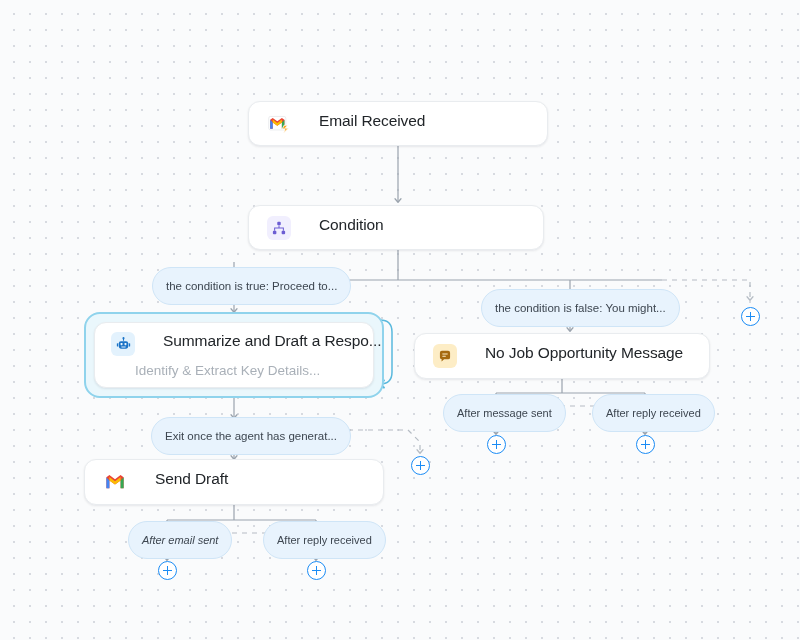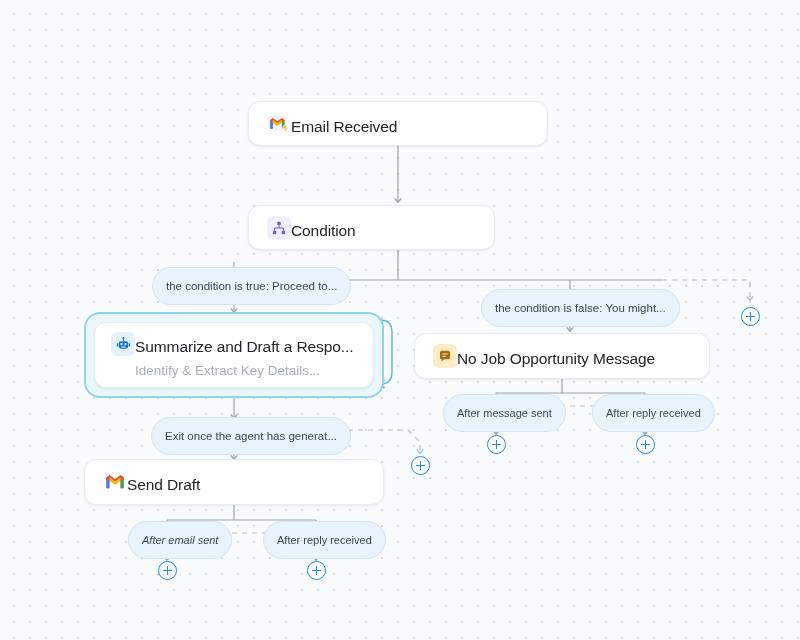--- a/index.html
+++ b/index.html
@@ -22,21 +22,21 @@
     position: absolute;
     background: #ffffff;
     border: 1px solid #e9ecef;
     border-radius: 12px;
     box-shadow: 0 1px 3px rgba(16,24,40,0.05), 0 1px 2px rgba(16,24,40,0.04);
     display: flex;
     flex-direction: column;
     justify-content: center;
     padding: 0 18px;
   }
-  .node-row { display: flex; align-items: flex-end; gap: 0; }
+  .node-row { display: flex; align-items: flex-start; gap: 28px; }
   .node-title {
     font-size: 15.5px;
     color: #212529;
     letter-spacing: -0.1px;
     white-space: nowrap;
   }
   .node-sub {
     font-size: 13.5px;
     color: #a9b0b8;
     margin-left: 24px;
@@ -178,21 +178,21 @@
           <path d="M2.2 5.2 L2.2 15.4 L5 15.4 L5 8.2 Z" fill="#4285f4"></path>
           <path d="M15.2 8.2 L15.2 15.4 L18 15.4 L18 5.2 Z" fill="#34a853"></path>
           <path d="M5 8.2 L10.1 12 L15.2 8.2 L15.2 5 L10.1 8.8 L5 5 Z" fill="#fbbc04"></path>
           <path d="M17.6 11.4 L21.6 11.4 L19 14.6 L22.6 14.6 L17.2 19.6 L18.6 15.4 L15.6 15.4 Z" fill="#f9a825" stroke="#fff" stroke-width="0.9" stroke-linejoin="round"></path>
         </svg>
       </span>
       <span class="node-title">Email Received</span>
     </div>
   </div>
 
-  <div class="node" style="left:248px; top:205px; width:247px; height:45px;">
+  <div class="node" style="left:248px; top:205px; width:296px; height:45px;">
     <div class="node-row">
       <span class="icon-box purple">
         <svg width="14" height="14" viewBox="0 0 16 16" fill="#6c5dd3">
           <rect x="6" y="0.8" width="4" height="4" rx="1.1"></rect>
           <rect x="1" y="11.2" width="4" height="4" rx="1.1"></rect>
           <rect x="11" y="11.2" width="4" height="4" rx="1.1"></rect>
           <path d="M8 5.2 L8 8 M3 11.2 L3 8 L13 8 L13 11.2" stroke="#6c5dd3" stroke-width="1.15" fill="none"></path>
         </svg>
       </span>
       <span class="node-title">Condition</span>

